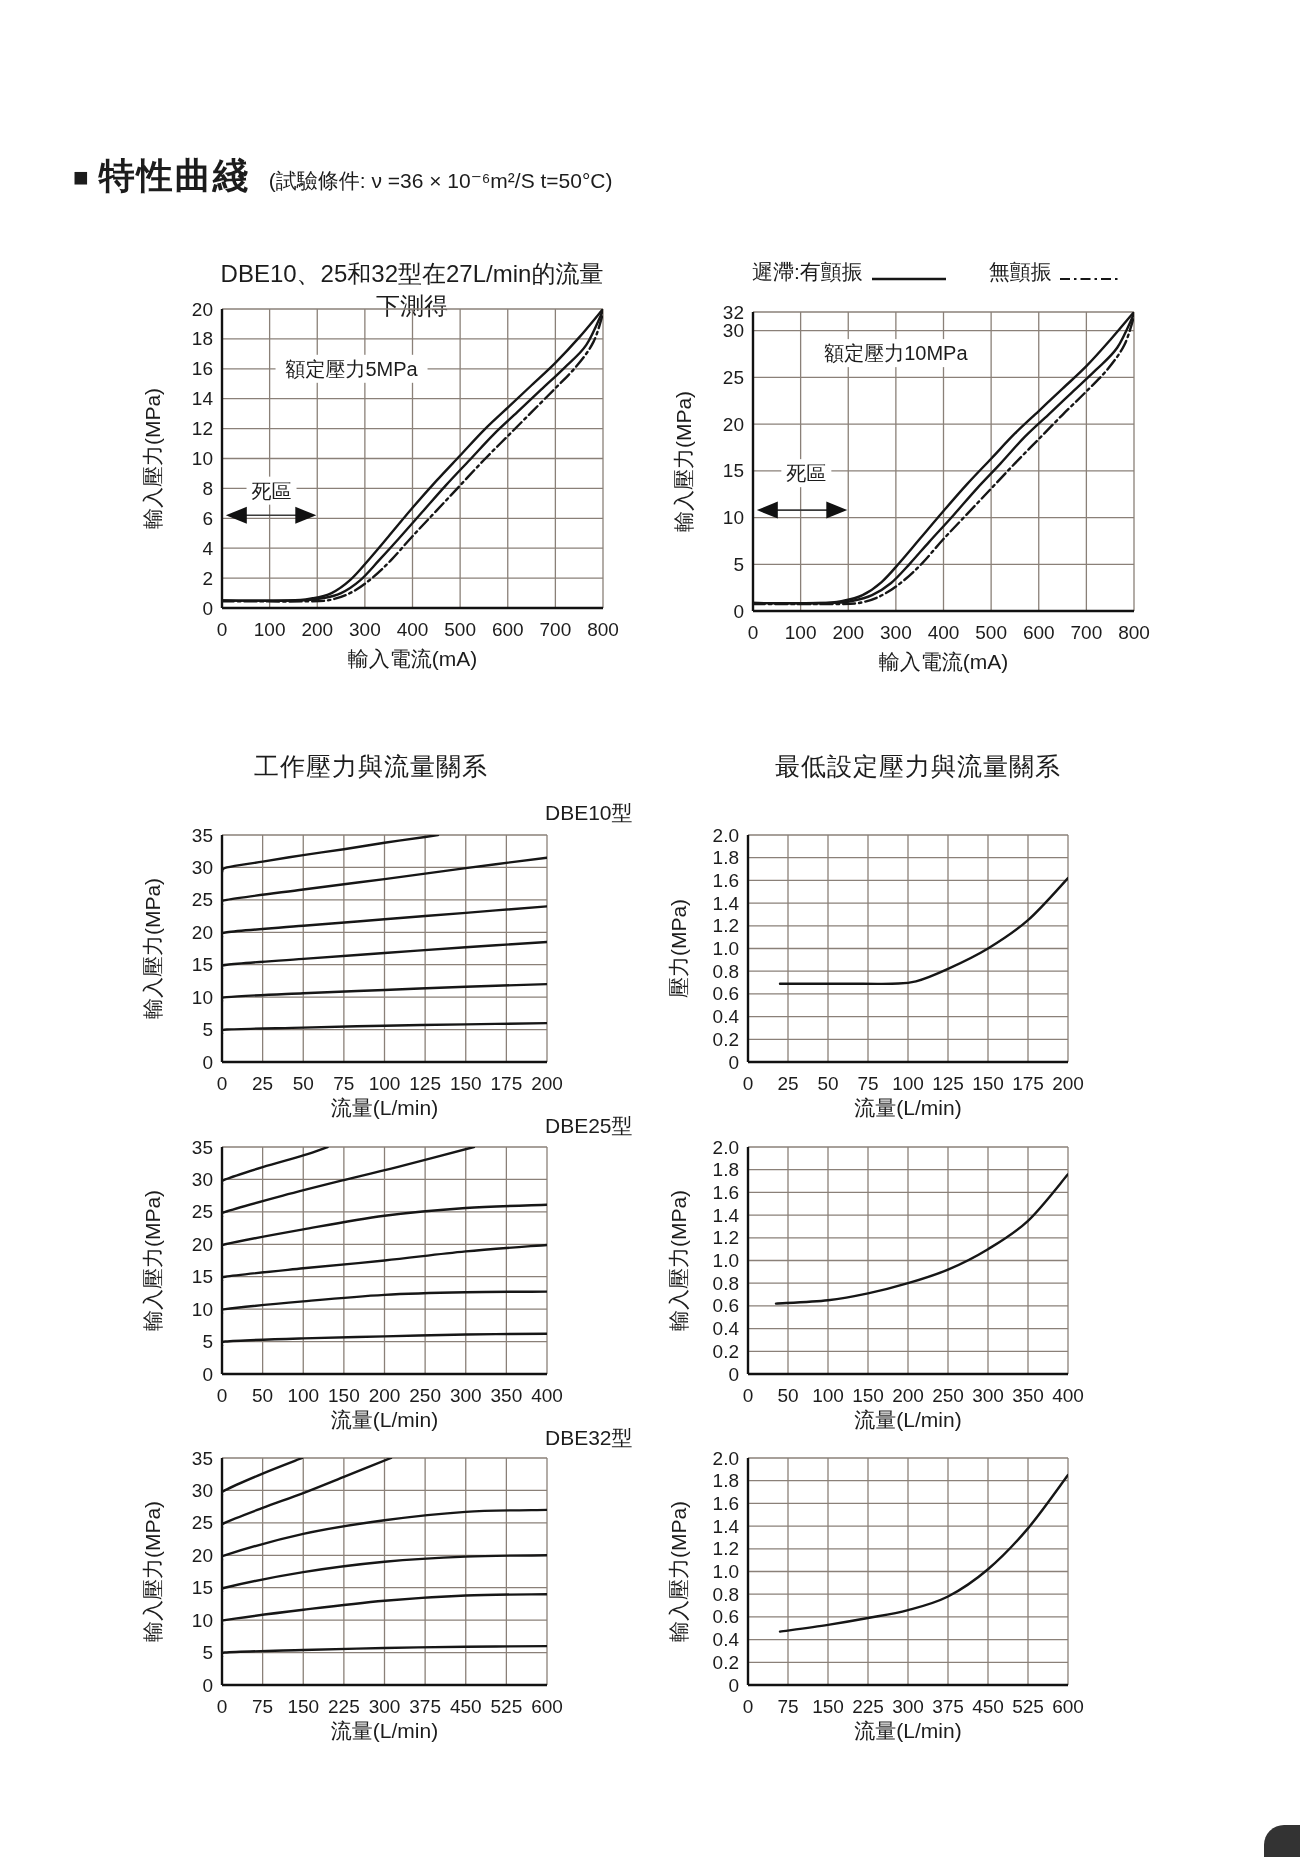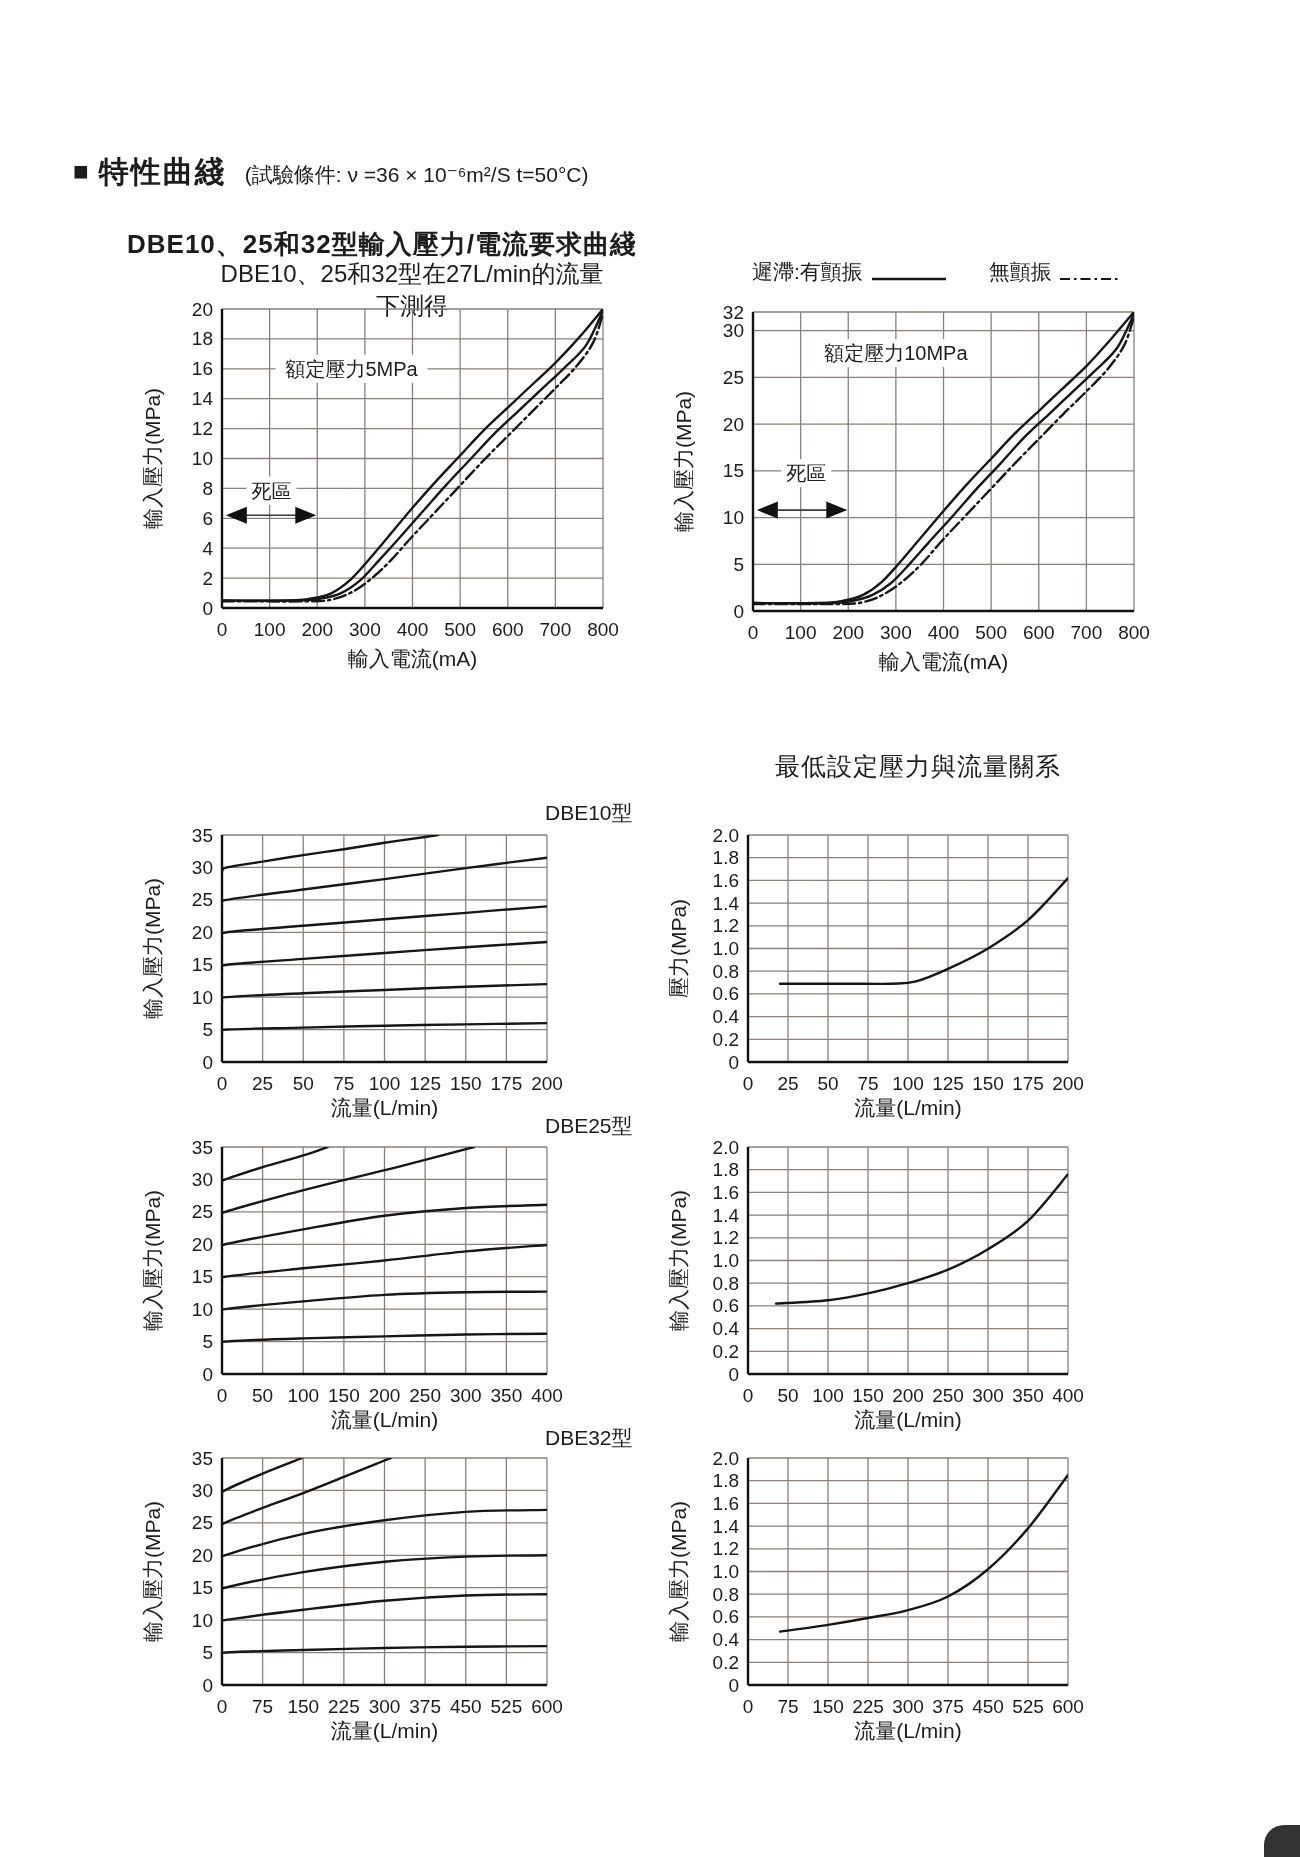--- a/index.html
+++ b/index.html
@@ -1,20 +1,20 @@
 <!DOCTYPE html>
 <html><head>
 <meta charset="utf-8">
 <style>
   html,body{margin:0;padding:0;background:#ffffff;}
   .page{position:relative;width:1300px;height:1857px;background:#ffffff;overflow:hidden;
         font-family:"Liberation Sans","DejaVu Sans",sans-serif;color:#1c1c1c;}
   .doc-header{position:absolute;left:73px;top:152px;display:flex;align-items:baseline;gap:10px;}
   .bullet{font-size:26px;line-height:1;transform:translateY(-2px);}
-  .doc-title{font-size:30px;font-weight:bold;letter-spacing:2px;margin:0;}
+  .doc-title{font-size:36px;font-weight:bold;letter-spacing:2px;margin:0;}
   .conditions{font-size:21px;margin-left:8px;}
   .subtitle{position:absolute;left:127px;top:205px;font-size:26px;font-weight:bold;letter-spacing:1px;}
   .chartA-title{position:absolute;left:212px;top:258px;width:400px;text-align:center;font-size:24px;}
   .legend{position:absolute;left:752px;top:258px;display:flex;align-items:flex-end;font-size:21px;}
   .legend .lab{white-space:nowrap;}
   .legend svg{margin:0 6px;}
   .note{position:absolute;left:352px;top:692px;font-size:21px;letter-spacing:0.5px;}
   .colhead{position:absolute;top:750px;width:320px;text-align:center;font-size:25px;letter-spacing:1px;}
   .colhead.left{left:211px;}
   .colhead.right{left:758px;}
@@ -31,21 +31,20 @@
 <body>
 
 <div class="page">
 
   <header class="doc-header">
     <span class="bullet">■</span>
     <h1 class="doc-title">特性曲綫</h1>
     <span class="conditions">(試驗條件: ν =36 × 10⁻⁶m²/S  t=50°C)</span>
   </header>
 
-  <h2 class="subtitle">DBE10、25和32型輸入壓力/電流要求曲綫</h2>
 
   <div class="chartA-title">DBE10、25和32型在27L/min的流量下測得</div>
 
   <div class="legend">
     <span class="lab">遲滯:有顫振</span>
     <svg width="80" height="14">
       <line x1="3" y1="7" x2="77" y2="7" stroke="#161616" stroke-width="2.4"></line>
     </svg>
     <span class="lab" style="margin-left:34px;">無顫振</span>
     <svg width="64" height="14">
@@ -184,20 +183,21 @@
           <text x="324.125" y="339" text-anchor="middle" font-size="19" fill="#1c1c1c">500</text>
           <text x="371.75" y="339" text-anchor="middle" font-size="19" fill="#1c1c1c">600</text>
           <text x="419.375" y="339" text-anchor="middle" font-size="19" fill="#1c1c1c">700</text>
           <text x="467" y="339" text-anchor="middle" font-size="19" fill="#1c1c1c">800</text>
         </g>
         <text x="24" y="161.5" text-anchor="middle" font-size="21" fill="#1c1c1c" transform="rotate(-90 24 161.5)">輸入壓力(MPa)</text>
         <text x="276.5" y="369" text-anchor="middle" font-size="21" fill="#1c1c1c">輸入電流(mA)</text>
       </svg></div>
 
 
+  <div class="colhead left">工作壓力與流量關系</div>
   <div class="colhead right">最低設定壓力與流量關系</div>
 
   <div class="rowlabel rl0">DBE10型</div>
   <div class="chart c2"><svg width="466" height="302" style="font-family: &quot;Liberation Sans&quot;, &quot;DejaVu Sans&quot;, sans-serif;">
         <defs>
           <clipPath id="clip2">
             <rect x="86" y="12" width="325" height="227"></rect>
           </clipPath>
         </defs>
         <g>

